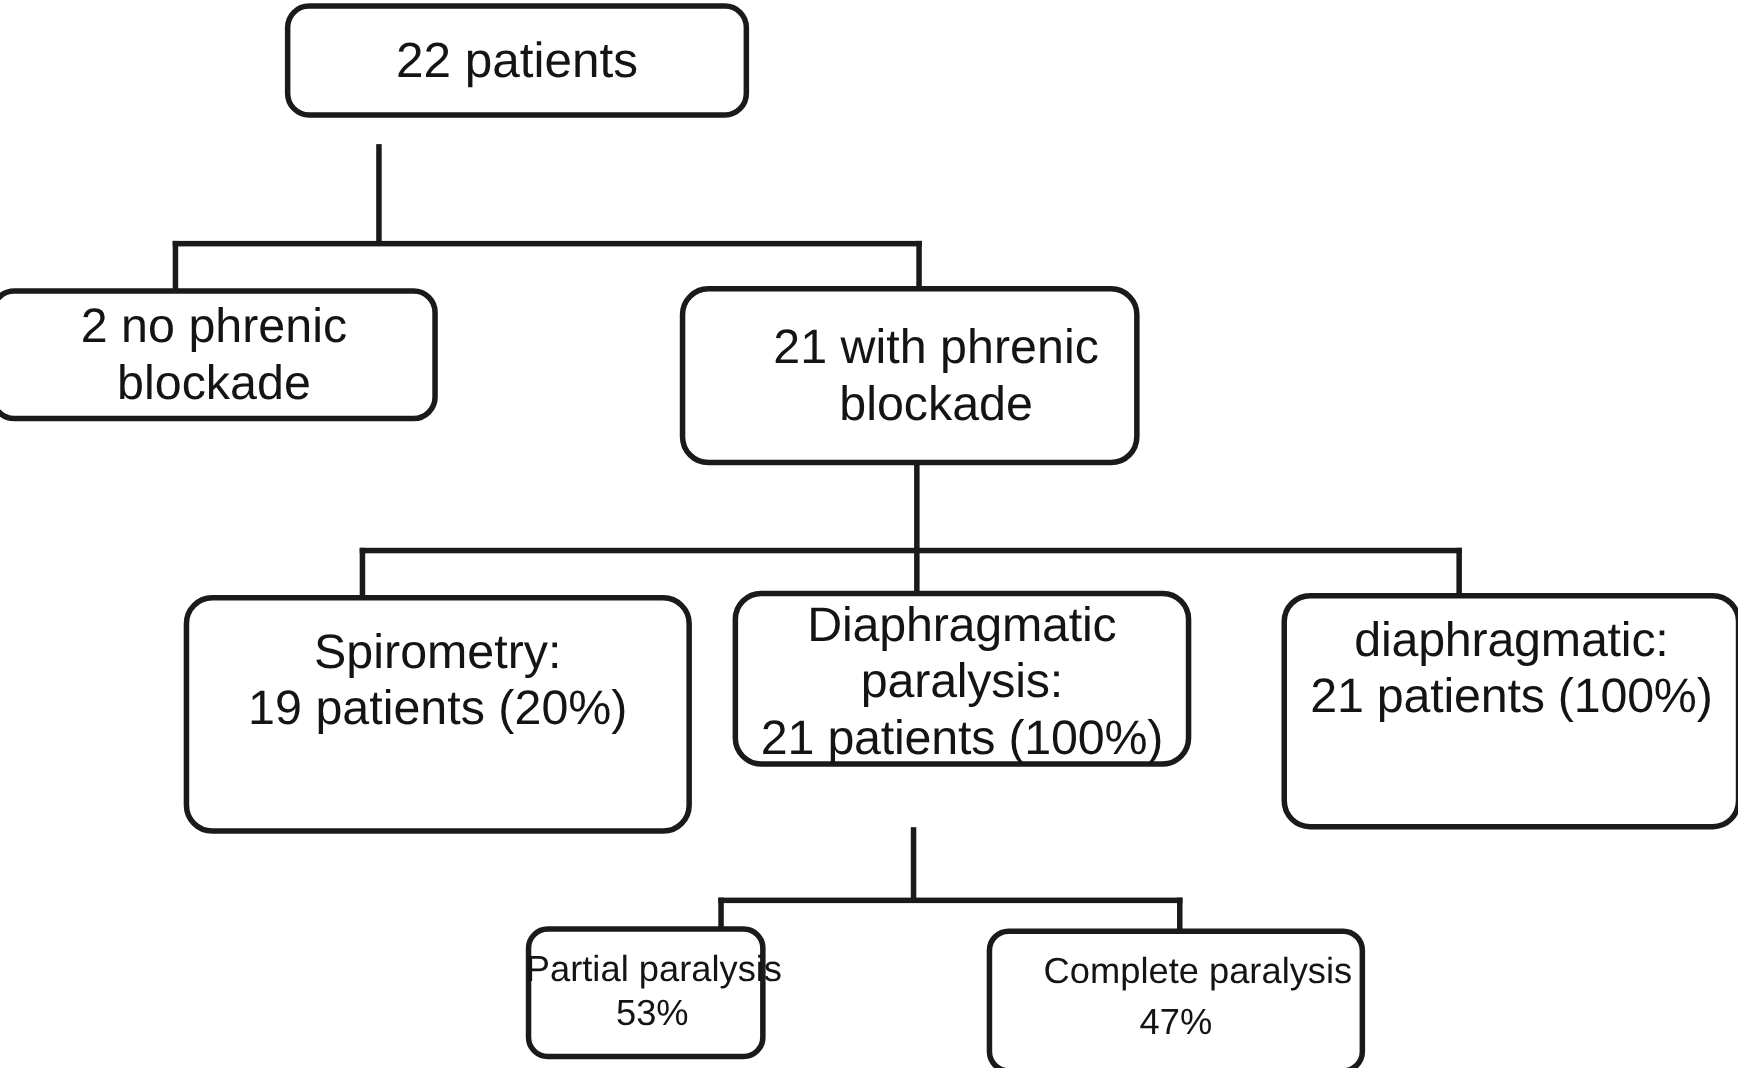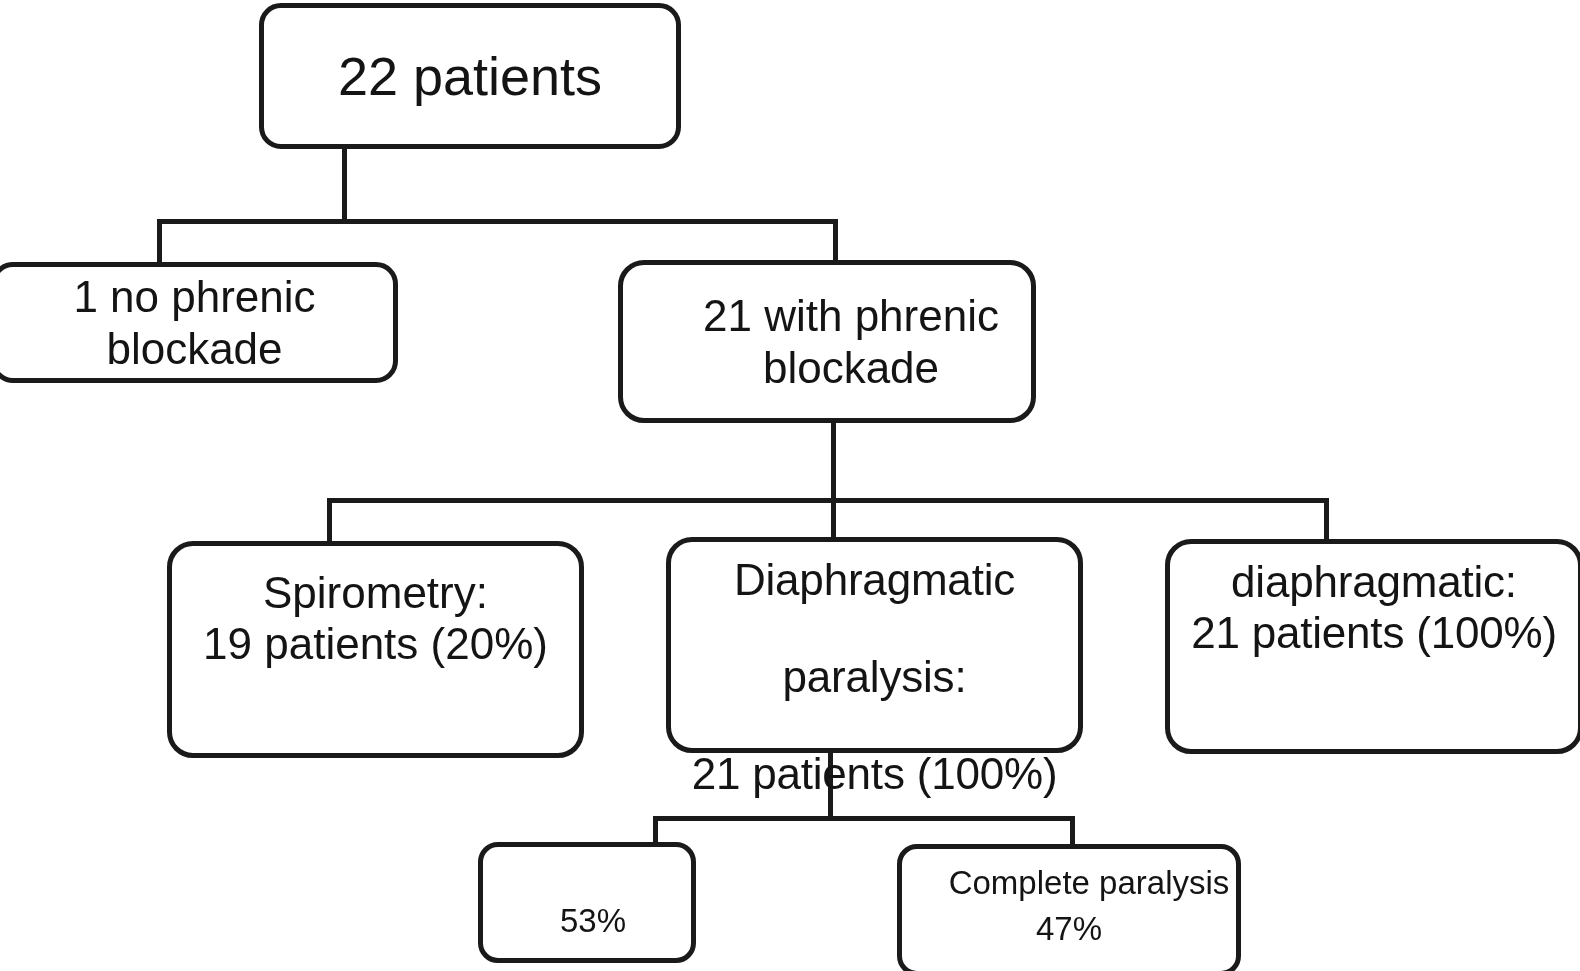--- a/index.html
+++ b/index.html
@@ -29,54 +29,53 @@
     white-space: nowrap;
     z-index: 2;
   }
   .node .line {
     display: block;
     text-align: center;
   }
   
   #node-total {
     left: 259px;  top: 3px;
-    width: 422px; height: 146px;
+    width: 422px; height: 104px;
     border-radius: 22px;
     justify-content: center;
-    font-size: 54px;
+    font-size: 45px;
   }
   
   #node-no-block {
     left: -9px;   top: 262px;
     width: 407px; height: 121px;
     border-radius: 22px;
     justify-content: center;
     font-size: 44px;
   }
   #node-with-block {
     left: 618px;  top: 260px;
     width: 418px; height: 163px;
     border-radius: 26px;
     justify-content: center;
     font-size: 44px;
     padding-left: 48px;
   }
   
   #node-spirometry {
     left: 167px;  top: 541px;
-    width: 417px; height: 217px;
+    width: 462px; height: 217px;
     padding-top: 21px;
     font-size: 44px;
   }
   #node-excursion {
     left: 666px;  top: 537px;
-    width: 417px; height: 216px;
-    padding-top: 12px;
+    width: 417px; height: 160px;
+    padding-top: 1px;
     font-size: 44px;
-    gap: 46px;
   }
   #node-thickness {
     left: 1165px; top: 539px;
     width: 418px; height: 215px;
     padding-top: 12px;
     font-size: 44px;
   }
   #node-excursion .line, #node-thickness .line {
     letter-spacing: -0.2px;
   }
@@ -135,21 +134,21 @@
   <div class="edge v" style="left:828px; top:752px; height:68px;"></div>
   <div class="edge h" style="left:653px; top:816px; width:422px;"></div>
   <div class="edge v" style="left:653px; top:816px; height:28px;"></div>
   <div class="edge v" style="left:1070px; top:816px; height:30px;"></div>
 
   <div class="node" id="node-total">
     <span class="line">22 patients</span>
   </div>
 
   <div class="node" id="node-no-block">
-    <span class="line">1 no phrenic</span>
+    <span class="line">2 no phrenic</span>
     <span class="line">blockade</span>
   </div>
 
   <div class="node" id="node-with-block">
     <span class="line">21 with phrenic</span>
     <span class="line">blockade</span>
   </div>
 
   <div class="node" id="node-spirometry">
     <span class="line">Spirometry:</span>
@@ -163,19 +162,20 @@
   </div>
 
   <div class="node" id="node-thickness">
     <span class="line">diaphragmatic:</span>
     <span class="line">21 patients (100%)</span>
   </div>
 
   <div class="node" id="node-partial">
     <span class="line" style="margin-top:38px;">53%</span>
   </div>
+  <div class="overflow-text" style="left:478px; top:862px; width:218px; font-size:33px;">Partial paralysis</div>
 
   <div class="node" id="node-complete">
     <span class="line" style="margin-top:38px;">47%</span>
   </div>
   <div class="overflow-text" style="left:897px; top:864px; width:384px; font-size:33px;">Complete paralysis</div>
 
 </div>
 
 </body></html>

